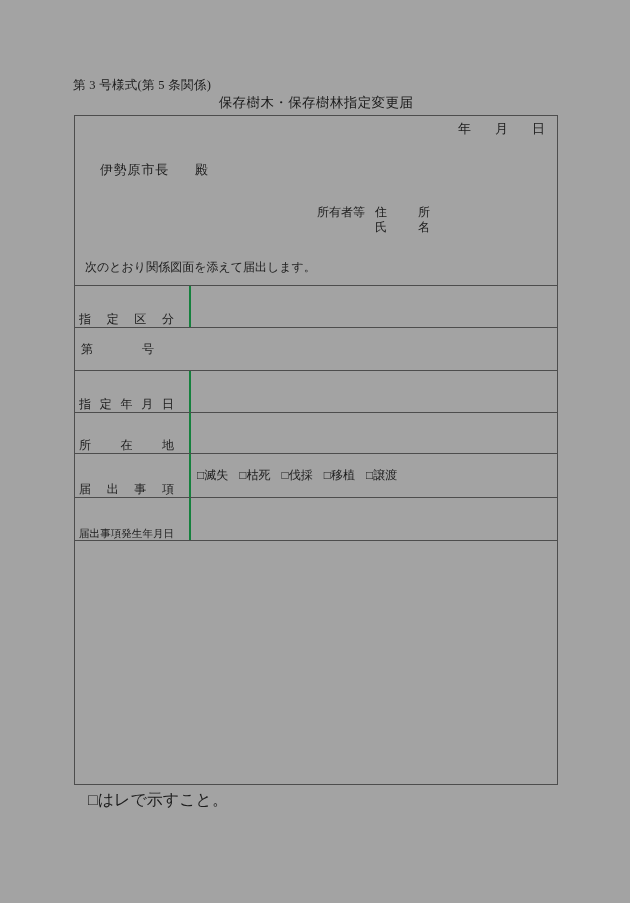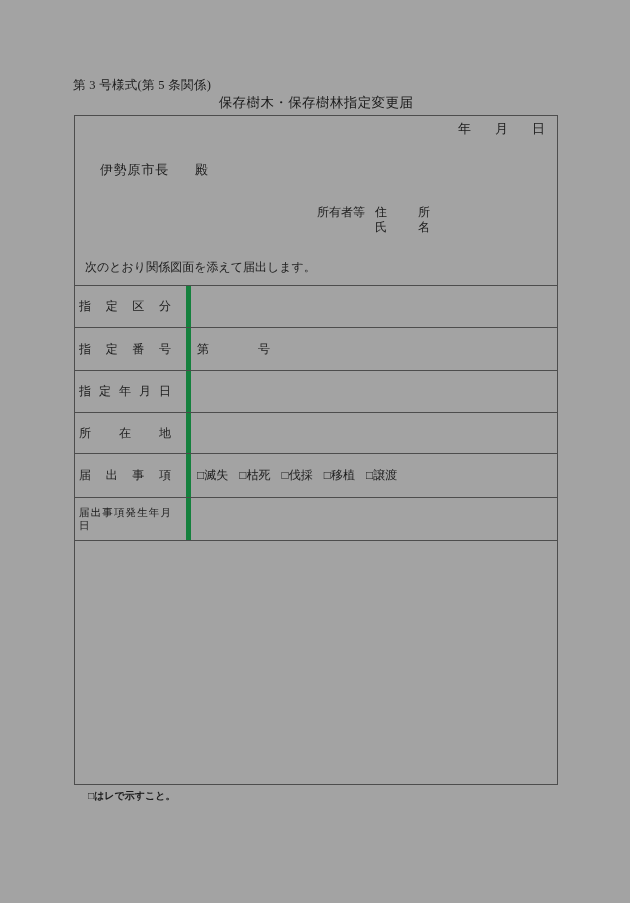--- a/index.html
+++ b/index.html
@@ -96,24 +96,24 @@
     display: flex;
     border-bottom: 1px solid #4d4d4d;
     box-sizing: border-box;
   }
   .frow.last {
     border-bottom: none;
     flex: 1;
   }
   .flabel {
     width: 116px;
-    border-right: 5px solid #15803d;
+    border-right: 2px solid #15803d;
     box-sizing: border-box;
     display: flex;
-    align-items: center;
+    align-items: flex-end;
     padding: 0 15px 0 4px;
   }
   .flabel > span {
     display: block;
     width: 100%;
     text-align: justify;
     text-align-last: justify;
   }
   .flabel.small > span {
     font-size: 10.5px;
@@ -132,22 +132,21 @@
     gap: 11px;
   }
   .opt {
     display: flex;
     white-space: nowrap;
   }
   .note-line {
     position: absolute;
     left: 88px;
     top: 790px;
-    font-size: 10px;
-    font-weight: bold;
+    font-size: 16px;
   }
 </style>
 </head>
 <body>
 
 <div class="page">
 
   <div class="form-number">第 3 号様式(第 5 条関係)</div>
 
   <div class="form-title">保存樹木・保存樹林指定変更届</div>
@@ -178,23 +177,20 @@
       <div class="frow" style="height:42px">
         <div class="flabel">
           <span>指定区分</span>
         </div>
         <div class="fvalue">
           <span></span>
         </div>
       </div>
 
       <div class="frow" style="height:43px">
-        <div class="flabel">
-          <span>指定番号</span>
-        </div>
         <div class="fvalue">
           <span>第</span>
           <span class="num-suffix">号</span>
         </div>
       </div>
 
       <div class="frow" style="height:42px">
         <div class="flabel">
           <span>指定年月日</span>
         </div>

